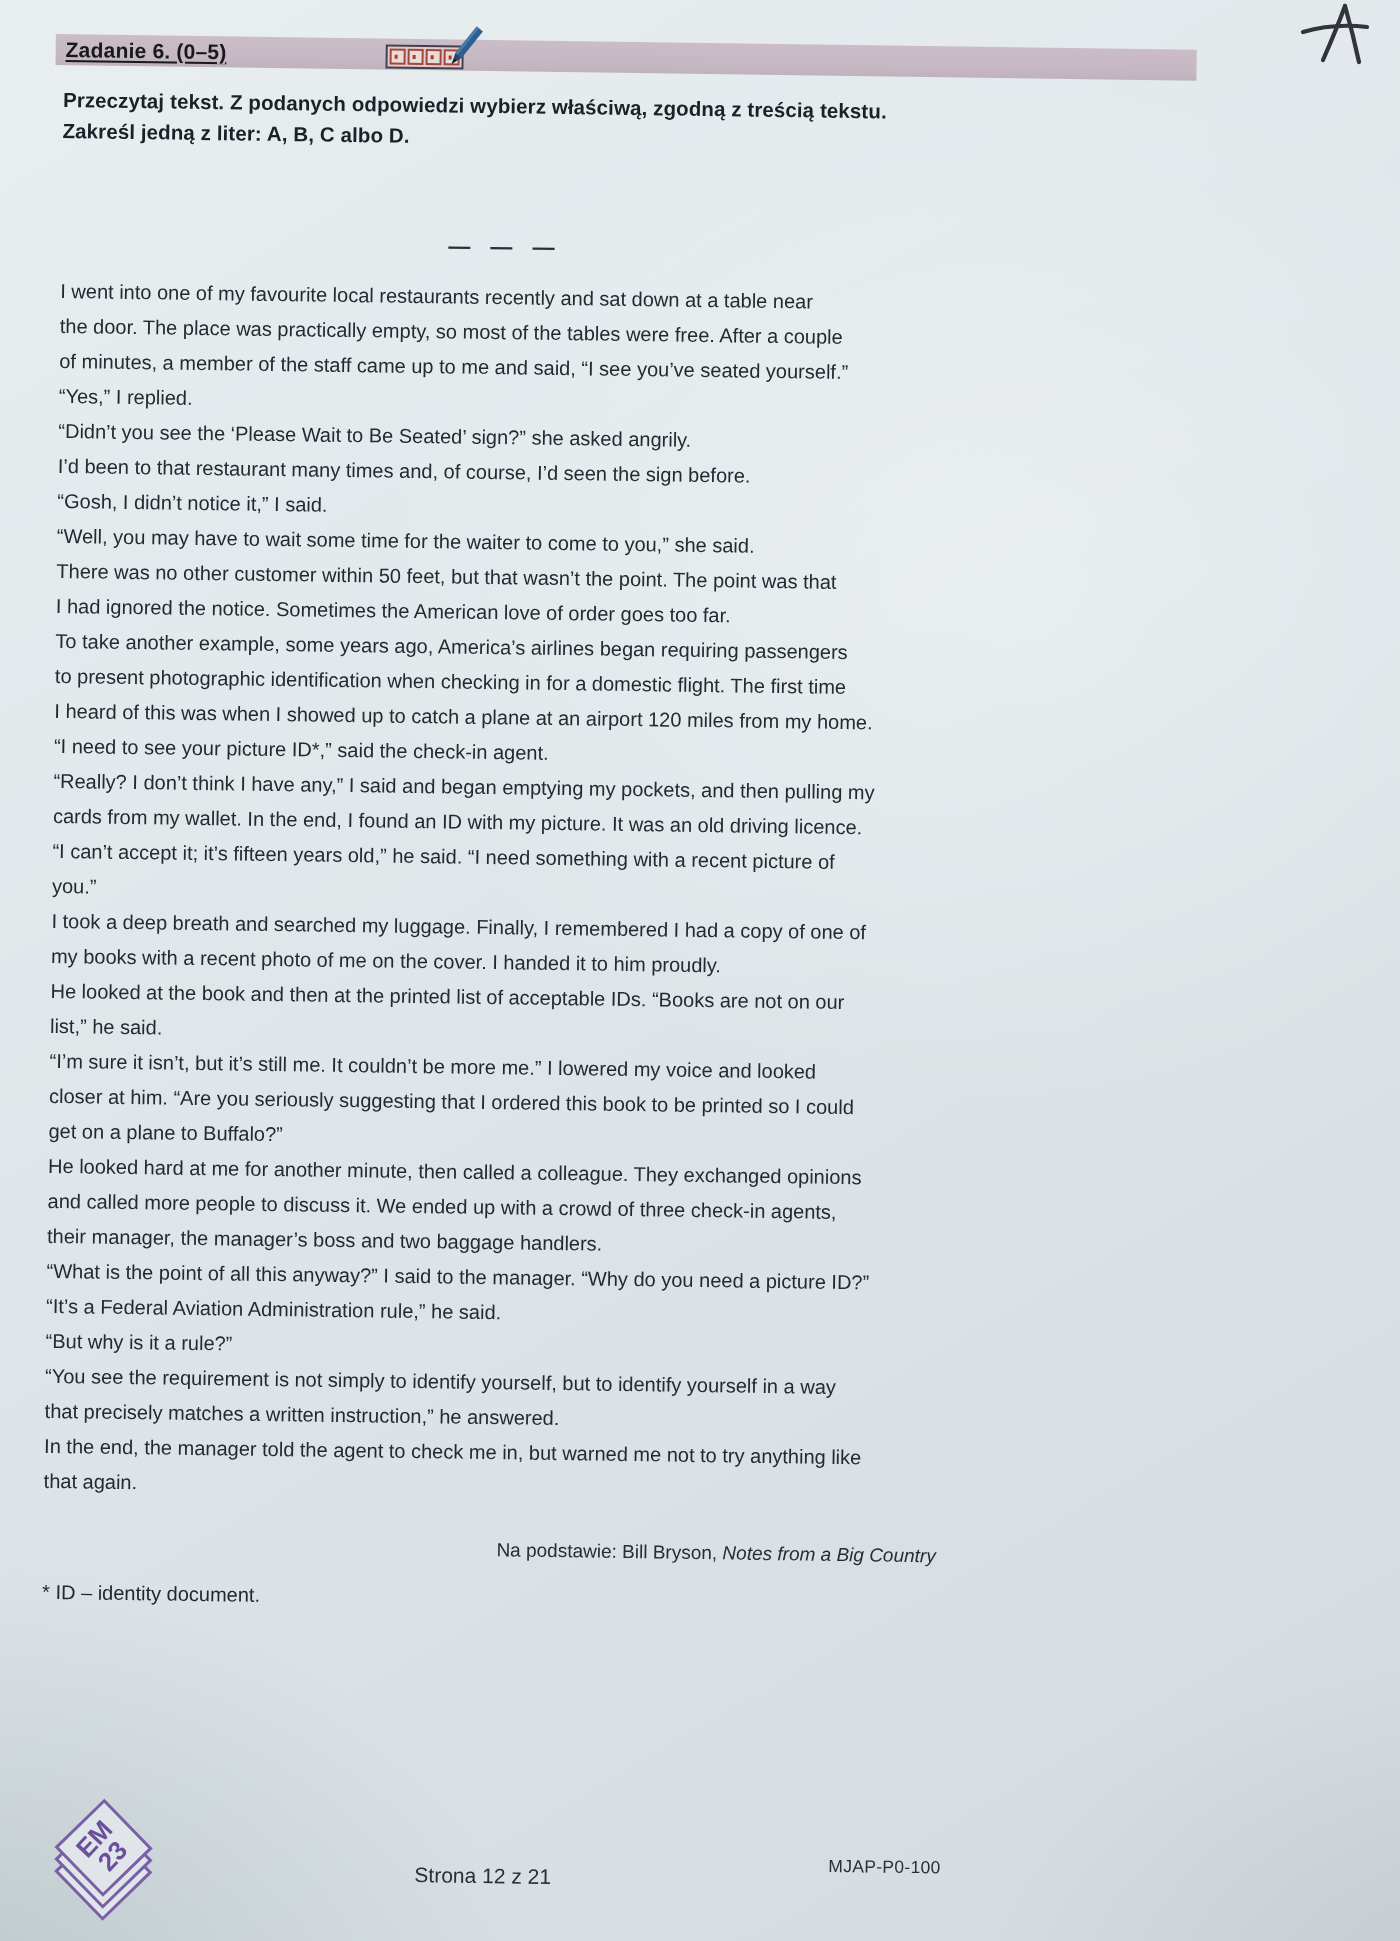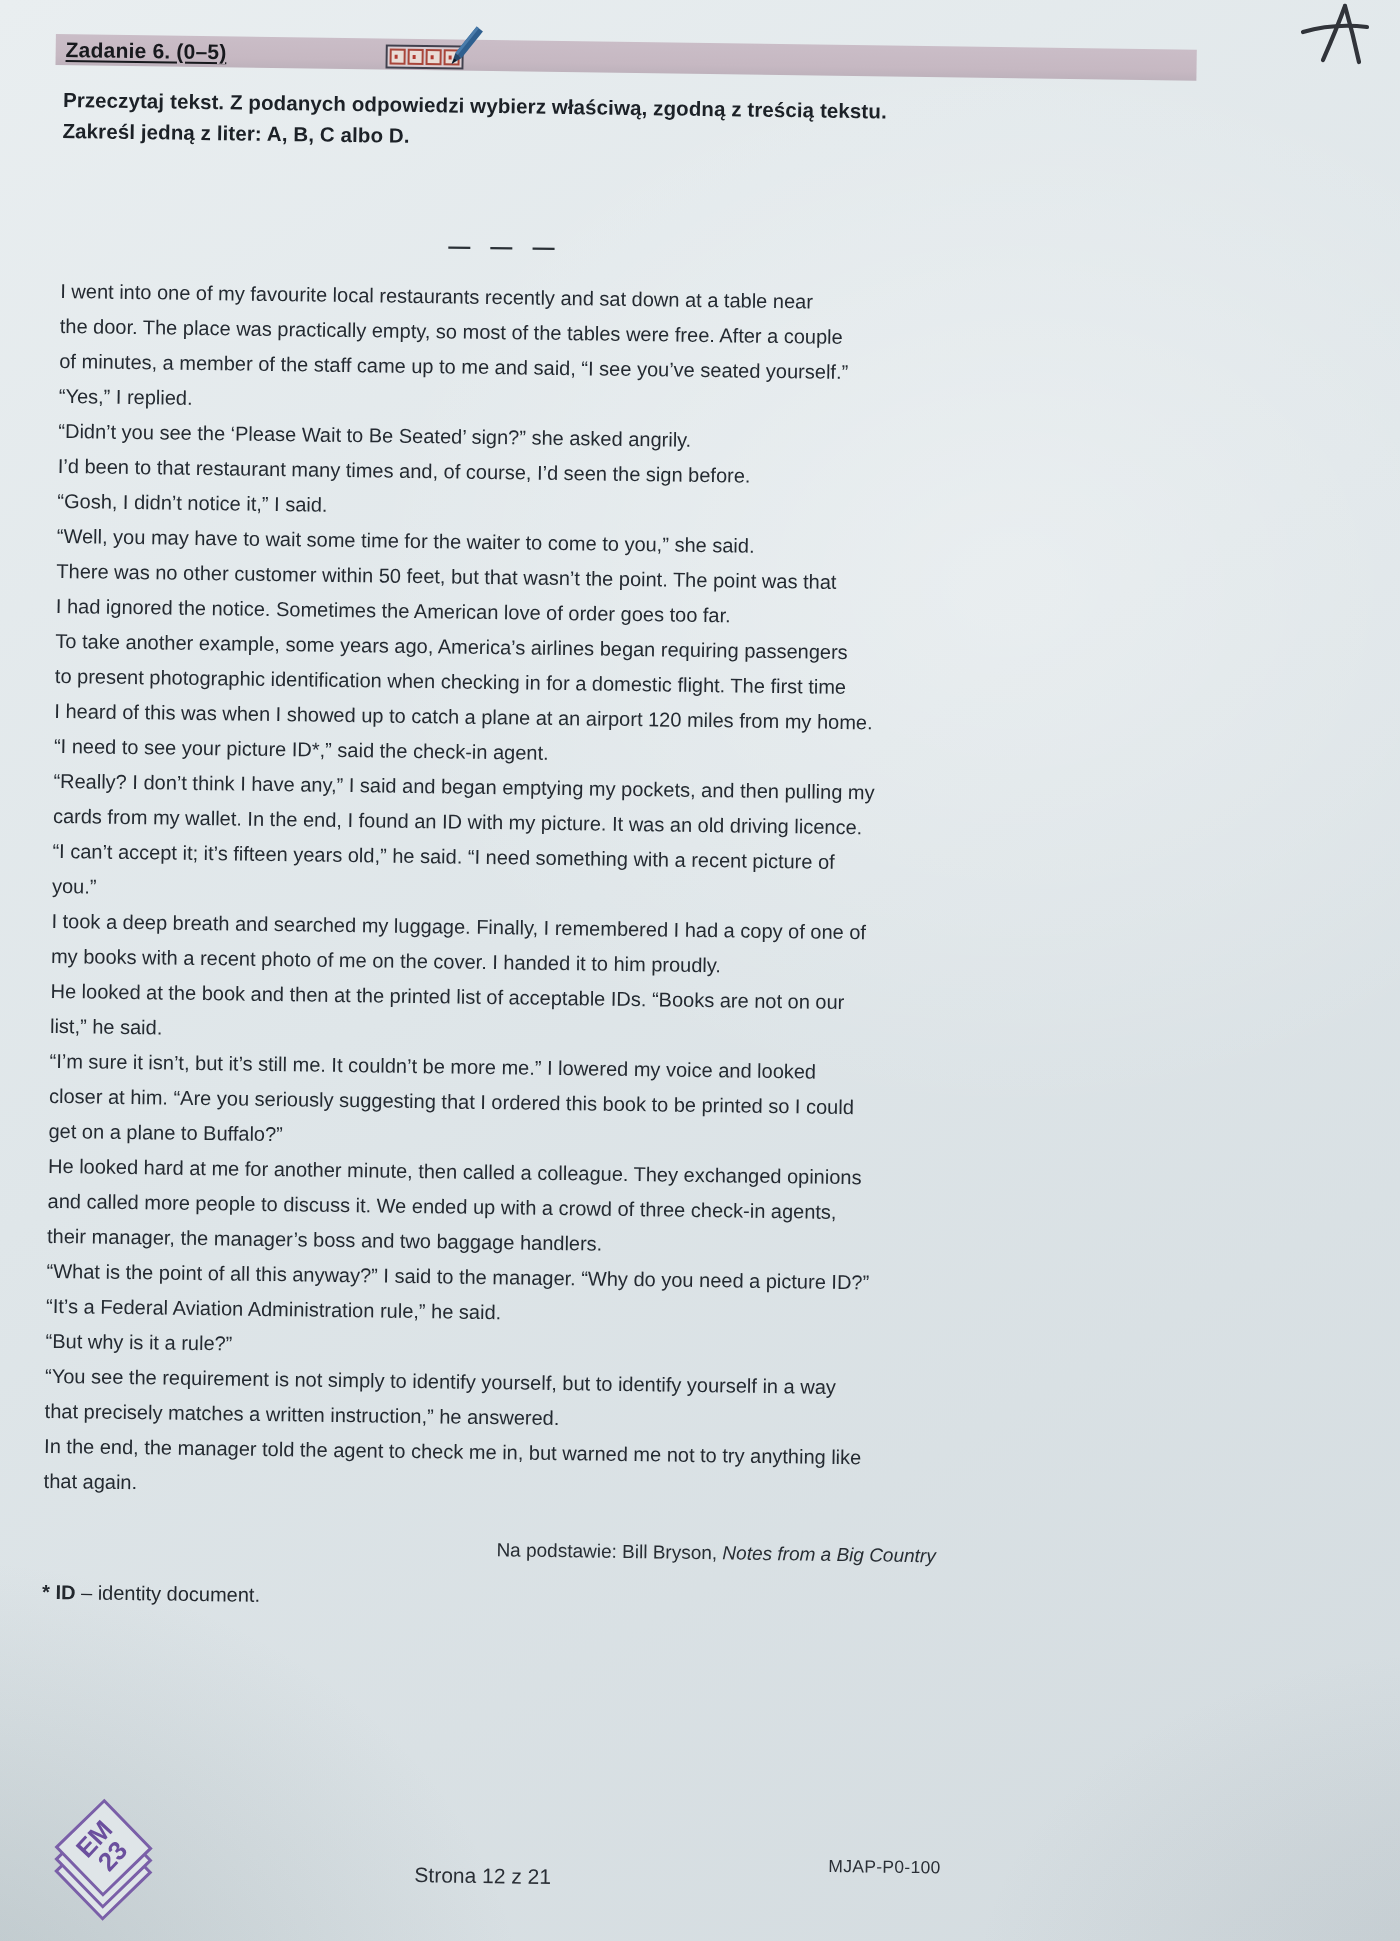--- a/index.html
+++ b/index.html
@@ -53,21 +53,21 @@
   }
   .article .line{white-space:nowrap;}
   .attribution{
     position:absolute;top:1505px;left:2px;width:893px;text-align:right;
     font-size:19px;color:#272d33;
   }
   .attribution .work{font-style:italic;}
   .footnote{
     position:absolute;top:1553px;left:2px;font-size:20px;color:#23282e;
   }
-  .footnote .fn-term{font-weight:bold;}
+  .footnote .fn-term{font-weight:normal;}
   
   .stamp{position:absolute;top:1758px;left:-8px;}
   .page-indicator{
     position:absolute;top:1830px;left:0;width:893px;text-align:center;
     font-size:21px;color:#2a2f36;
   }
   .doc-code{
     position:absolute;top:1817px;left:792px;font-size:17.5px;color:#2a2f36;letter-spacing:0.3px;
   }
   

